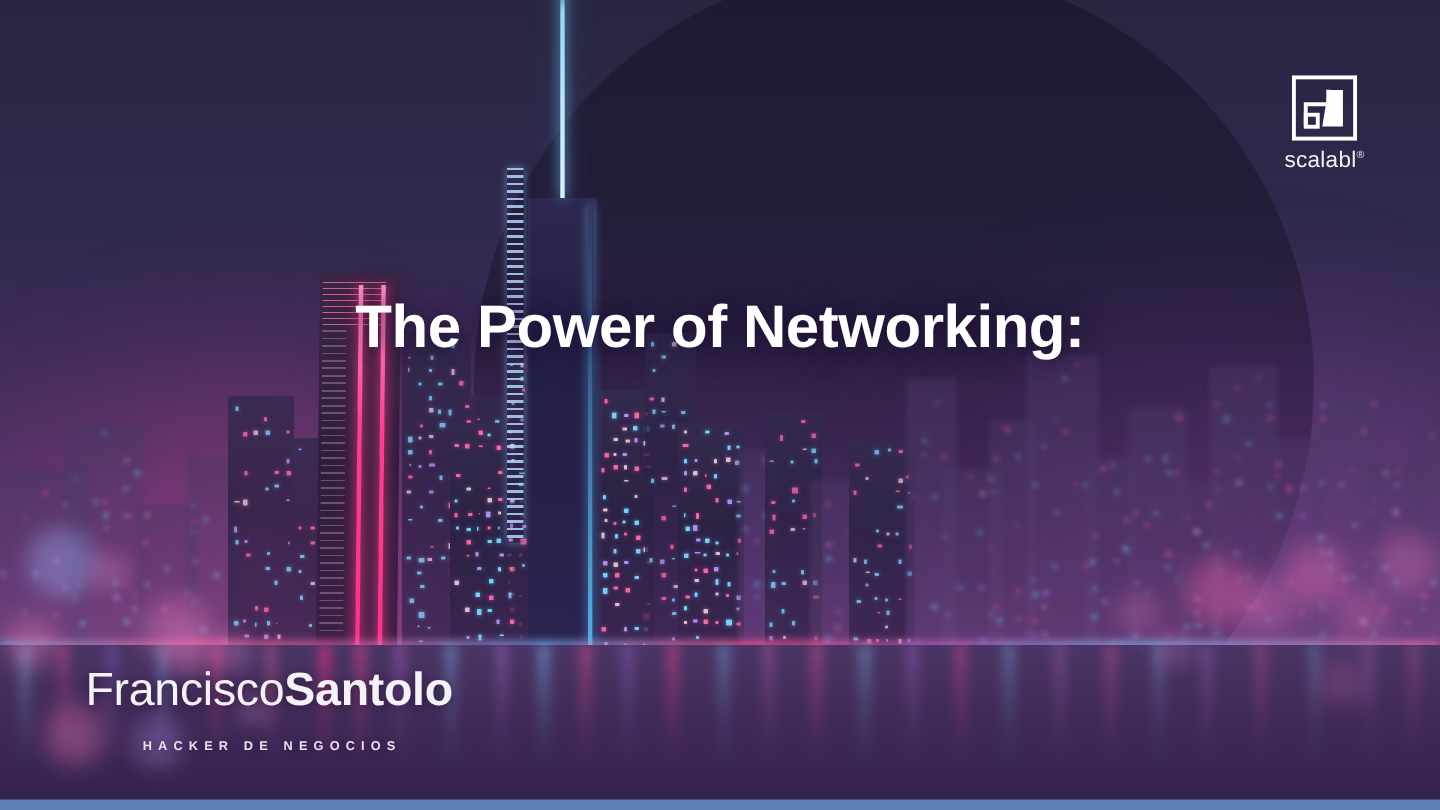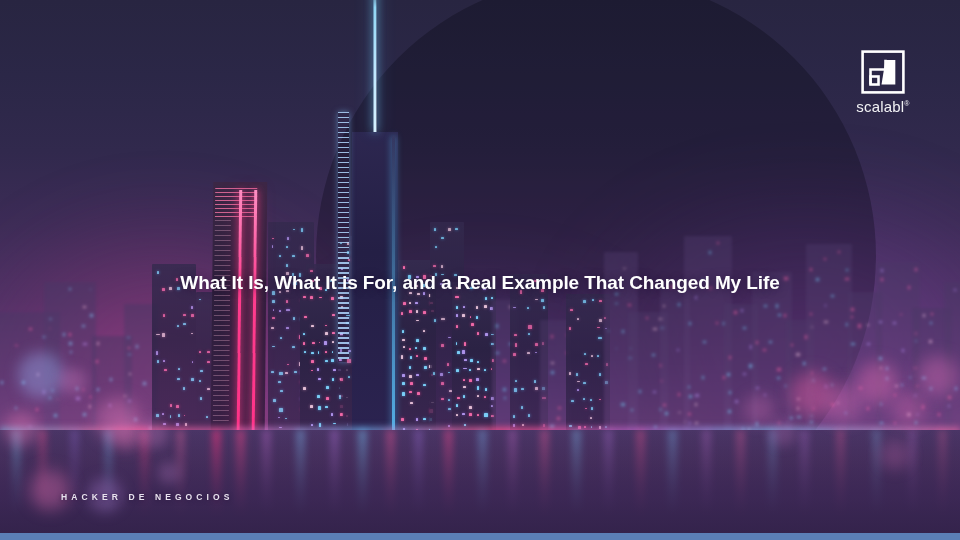--- a/index.html
+++ b/index.html
@@ -970,30 +970,31 @@
         <div class="bokeh" style="left: 892px; top: 392px; width: 34px; height: 34px; background: rgba(210, 100, 170, 0.34); filter: blur(7px);"></div>
         <div class="bokeh" style="left: 918px; top: 356px; width: 40px; height: 40px; background: rgba(230, 115, 185, 0.36); filter: blur(8px);"></div>
         <div class="bokeh" style="left: 744px; top: 394px; width: 30px; height: 30px; background: rgba(205, 110, 180, 0.3); filter: blur(7px);"></div>
         <div class="bokeh" style="left: 770px; top: 420px; width: 26px; height: 26px; background: rgba(195, 115, 190, 0.26); filter: blur(6px);"></div>
         <div class="bokeh" style="left: 880px; top: 440px; width: 30px; height: 30px; background: rgba(200, 105, 175, 0.26); filter: blur(7px);"></div>
       </div>
   </div>
 
   <div class="bottom-bar"></div>
 
-  <div class="subtitle">What It Is, What It is For, and a Real Example That Changed My Life</div>
+  <div class="title">The Power of Networking:</div>
 
   <div class="scalabl">
     <svg class="scalabl-mark" viewBox="0 0 44 44">
       <rect x="1.6" y="1.6" width="40.8" height="40.8" fill="none" stroke="#ffffff" stroke-width="2.6"></rect>
       <path d="M9.5 34.5 V19.5 H24.5 V9.8" fill="none" stroke="#ffffff" stroke-width="2.6"></path>
       <path d="M24.5 9.8 H34.4 V34.5 H9.5" fill="none" stroke="#ffffff" stroke-width="2.6" opacity="0"></path>
       <rect x="9.5" y="26.5" width="8" height="8" fill="none" stroke="#ffffff" stroke-width="2.6"></rect>
       <path d="M24.5 10 L34.3 10 L34.3 34.4 L20.5 34.4 Z" fill="#ffffff"></path>
     </svg>
     <div class="scalabl-word"><span>scalabl</span><sup>®</sup></div>
   </div>
 
   <div class="fs">
+    <div class="fs-name"><span class="light">Francisco</span><span class="bold">Santolo</span></div>
     <div class="fs-tag">HACKER DE NEGOCIOS</div>
   </div>
 
 </div>
 
 </body></html>

